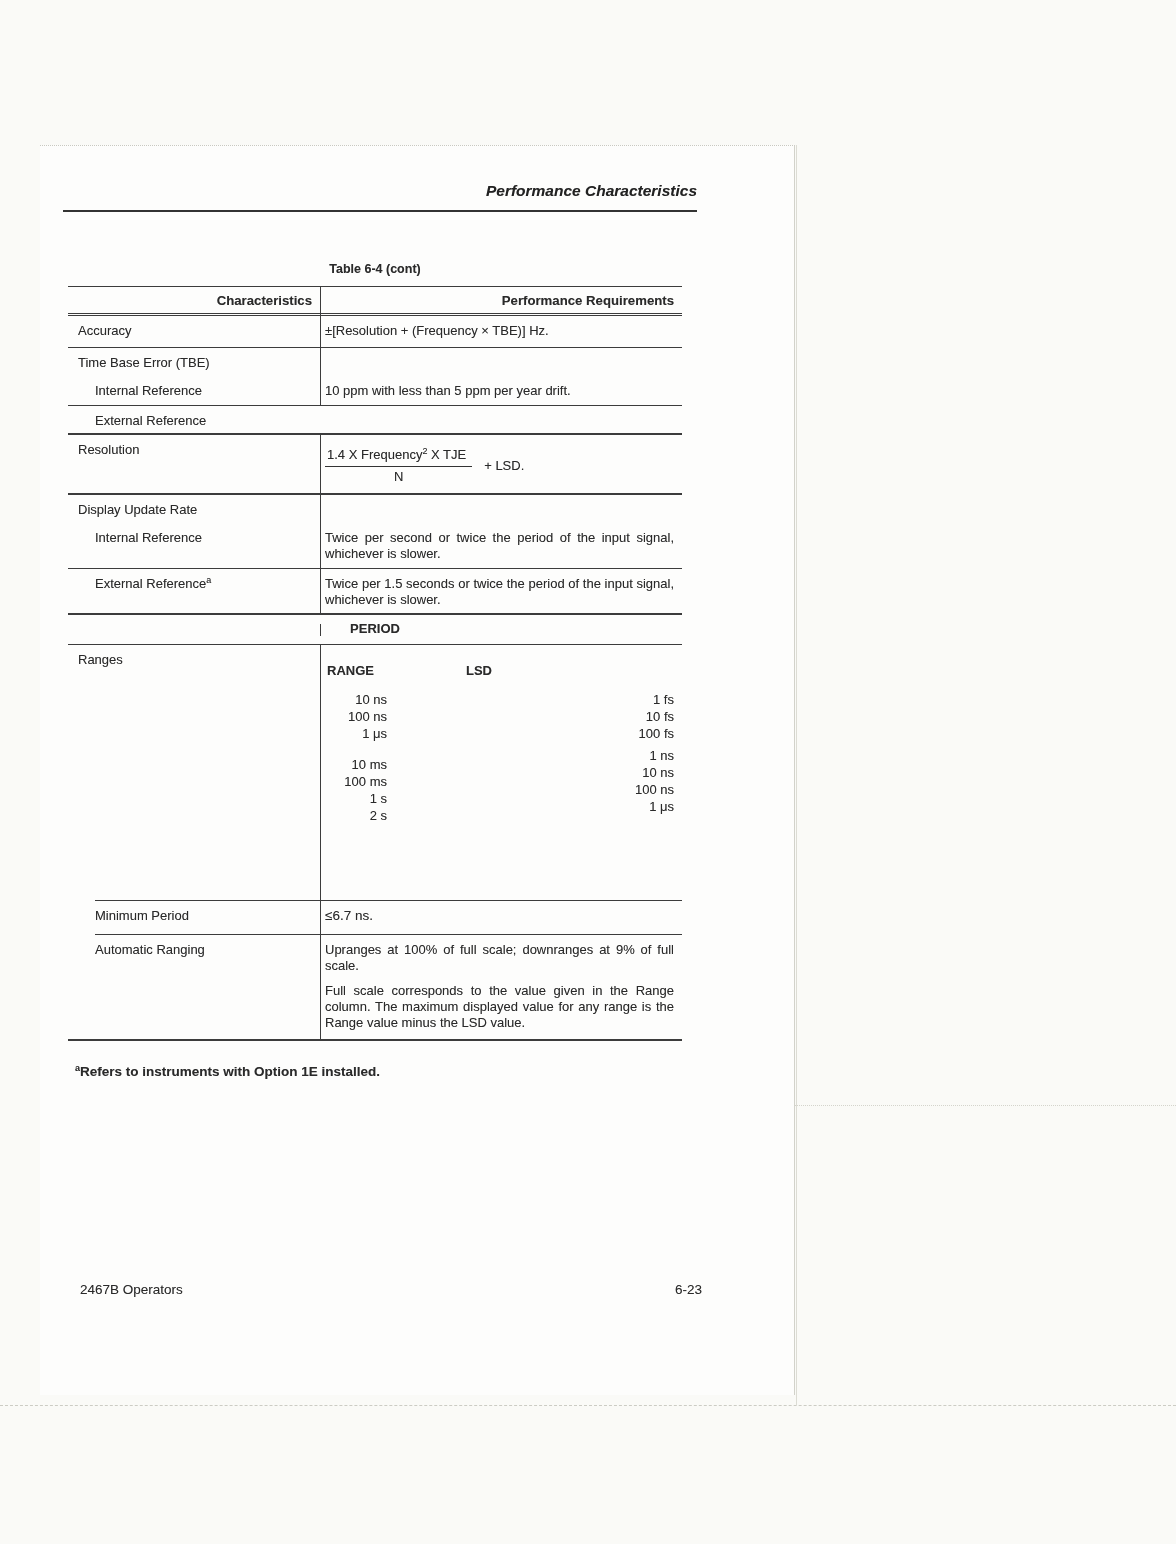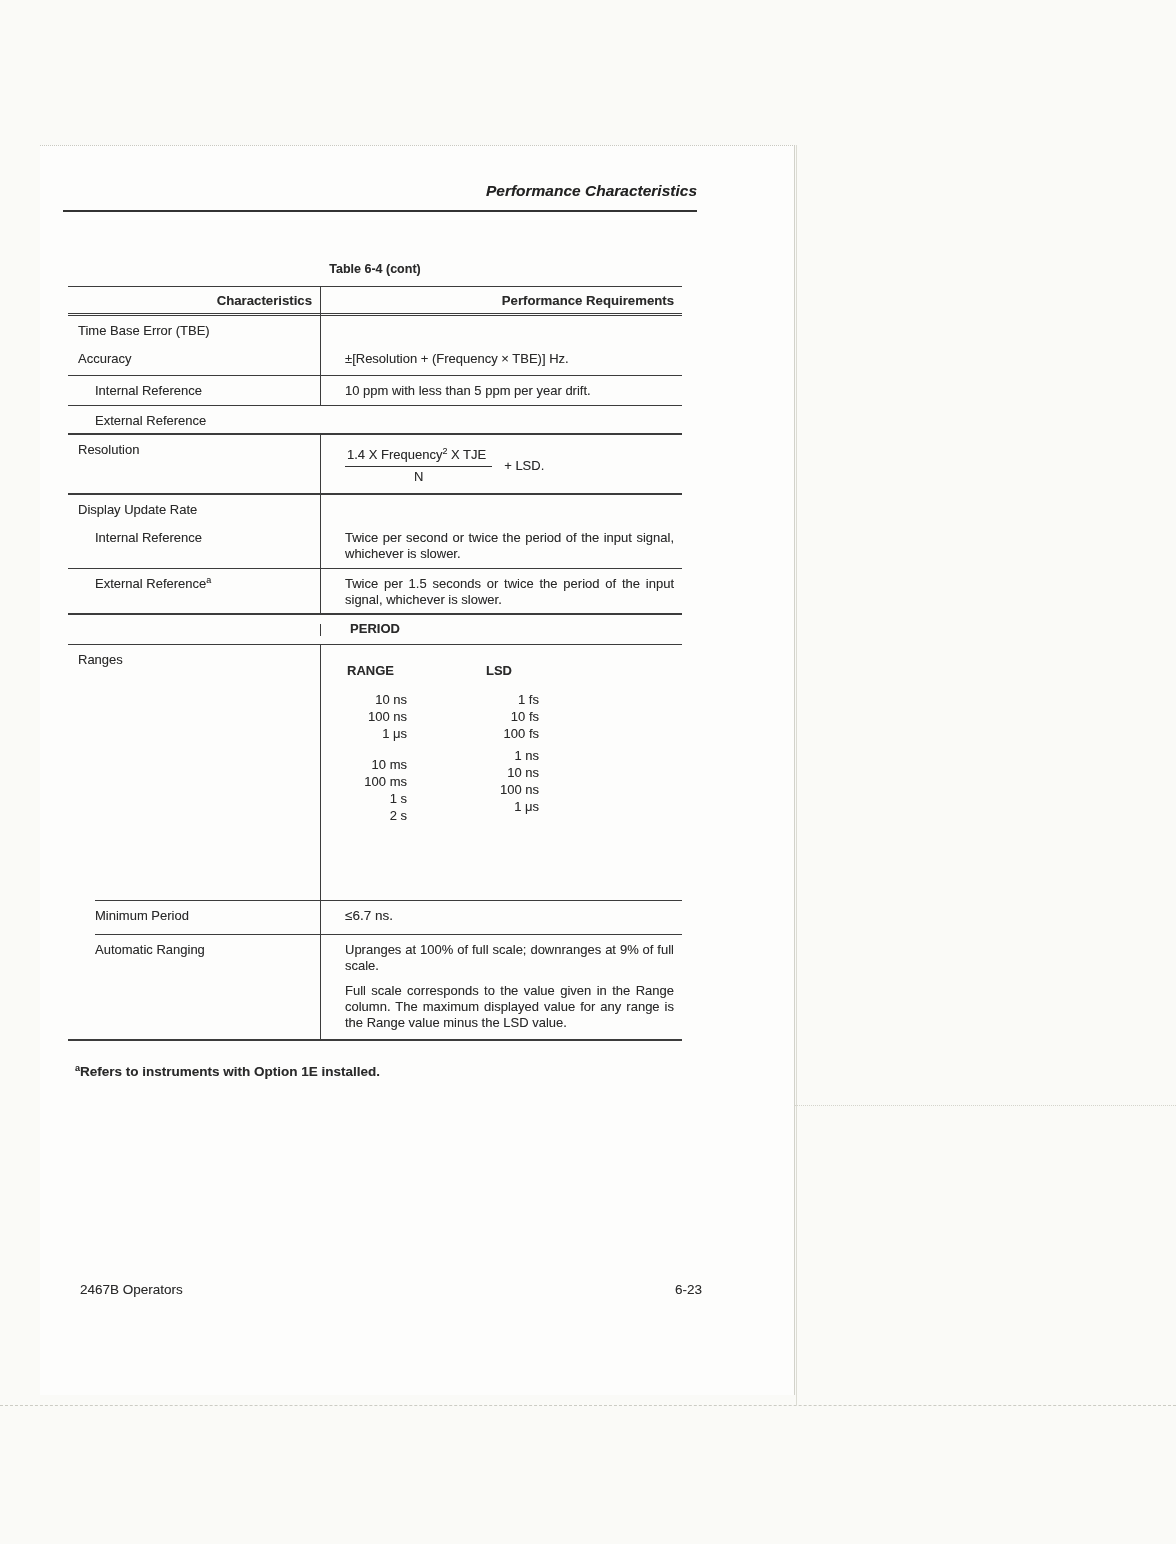--- a/index.html
+++ b/index.html
@@ -44,41 +44,41 @@
   .tbl { position:absolute; left:28px; top:140px; width:614px; font-size:13px; line-height:16px; }
   .row { position:relative; display:flex; }
   .row::after { content:""; position:absolute; left:0; right:0; bottom:0;
     border-bottom:1.2px solid #3c3c3c; }
   .row.no-rule::after { display:none; }
   .row.rule-indent::after { left:27px; }
   .row.rule-thick::after { border-bottom-width:2px; }
   .row.head { border-top:1.5px solid #3c3c3c; }
   .row.head::after { border-bottom:3px double #3c3c3c; }
   .c1 { width:252px; padding:7px 8px 5px 10px; }
-  .c2 { width:362px; padding:7px 8px 5px 24px; border-left:1.5px solid #3c3c3c; text-align:justify; }
+  .c2 { width:362px; padding:7px 8px 5px 4px; border-left:1.5px solid #3c3c3c; text-align:justify; }
   .row.sub .c1 { padding-left:27px; }
   .row.head .c1, .row.head .c2 { text-align:right; font-weight:bold; font-size:13.2px; padding-top:6px; }
   .bold { font-weight:bold;margin-top:12px; }
   sup { font-size:9px; vertical-align:super; line-height:0; }
 
   
   .formula-cell { display:flex; align-items:center; gap:12px; padding-top:6px; }
   .frac { display:inline-block; }
   .frac .num { border-bottom:1.5px solid #333; padding:0 6px 3px 2px; white-space:nowrap; }
   .frac .den { text-align:center; padding-top:2px; }
 
   
   .period-row { align-items:center; }
   .period-label { position:absolute; left:0; right:0; top:6px; text-align:center; font-weight:bold; }
 
   
   .ranges-cell { padding-top:6px; }
   .ranges-head { display:flex; padding-left:2px; margin-bottom:12px; }
   .ranges-head .lsd-h { margin-left:92px; }
-  .rgroup { display:flex; margin-bottom:14px; }
+  .rgroup { display:flex; margin-bottom:14px;justify-content:space-between; }
   .rcol { width:62px; text-align:right; line-height:17px; }
   .lcol { width:132px; text-align:right; line-height:17px; position:relative; }
   .rgroup.up1 .lcol { top:-6px; }
   .rgroup.up2 .lcol { top:-9px; }
 
   .minp-val { font-size:13.5px; }
 
   .para2 { margin-top:9px; }
 
   .footnote { position:absolute; left:35px; top:918px; font-weight:bold; font-size:13.5px; }
@@ -117,28 +117,28 @@
 
     <div class="table-title">Table 6-4 (cont)</div>
 
     <div class="tbl">
 
       <div class="row head" style="min-height:30px">
         <div class="c1">Characteristics</div>
         <div class="c2">Performance Requirements</div>
       </div>
 
+      <div class="row" style="min-height:32px">
+        <div class="c1">Accuracy</div>
+        <div class="c2">±[Resolution + (Frequency × TBE)] Hz.</div>
+      </div>
+
       <div class="row no-rule" style="min-height:28px">
         <div class="c1">Time Base Error (TBE)</div>
         <div class="c2"></div>
-      </div>
-
-      <div class="row" style="min-height:32px">
-        <div class="c1">Accuracy</div>
-        <div class="c2">±[Resolution + (Frequency × TBE)] Hz.</div>
       </div>
 
       <div class="row sub" style="min-height:30px">
         <div class="c1">Internal Reference</div>
         <div class="c2">10 ppm with less than 5 ppm per year drift.</div>
       </div>
 
       <div class="row sub rule-thick" style="min-height:29px">
         <div class="c1">External Reference</div>
       </div>

